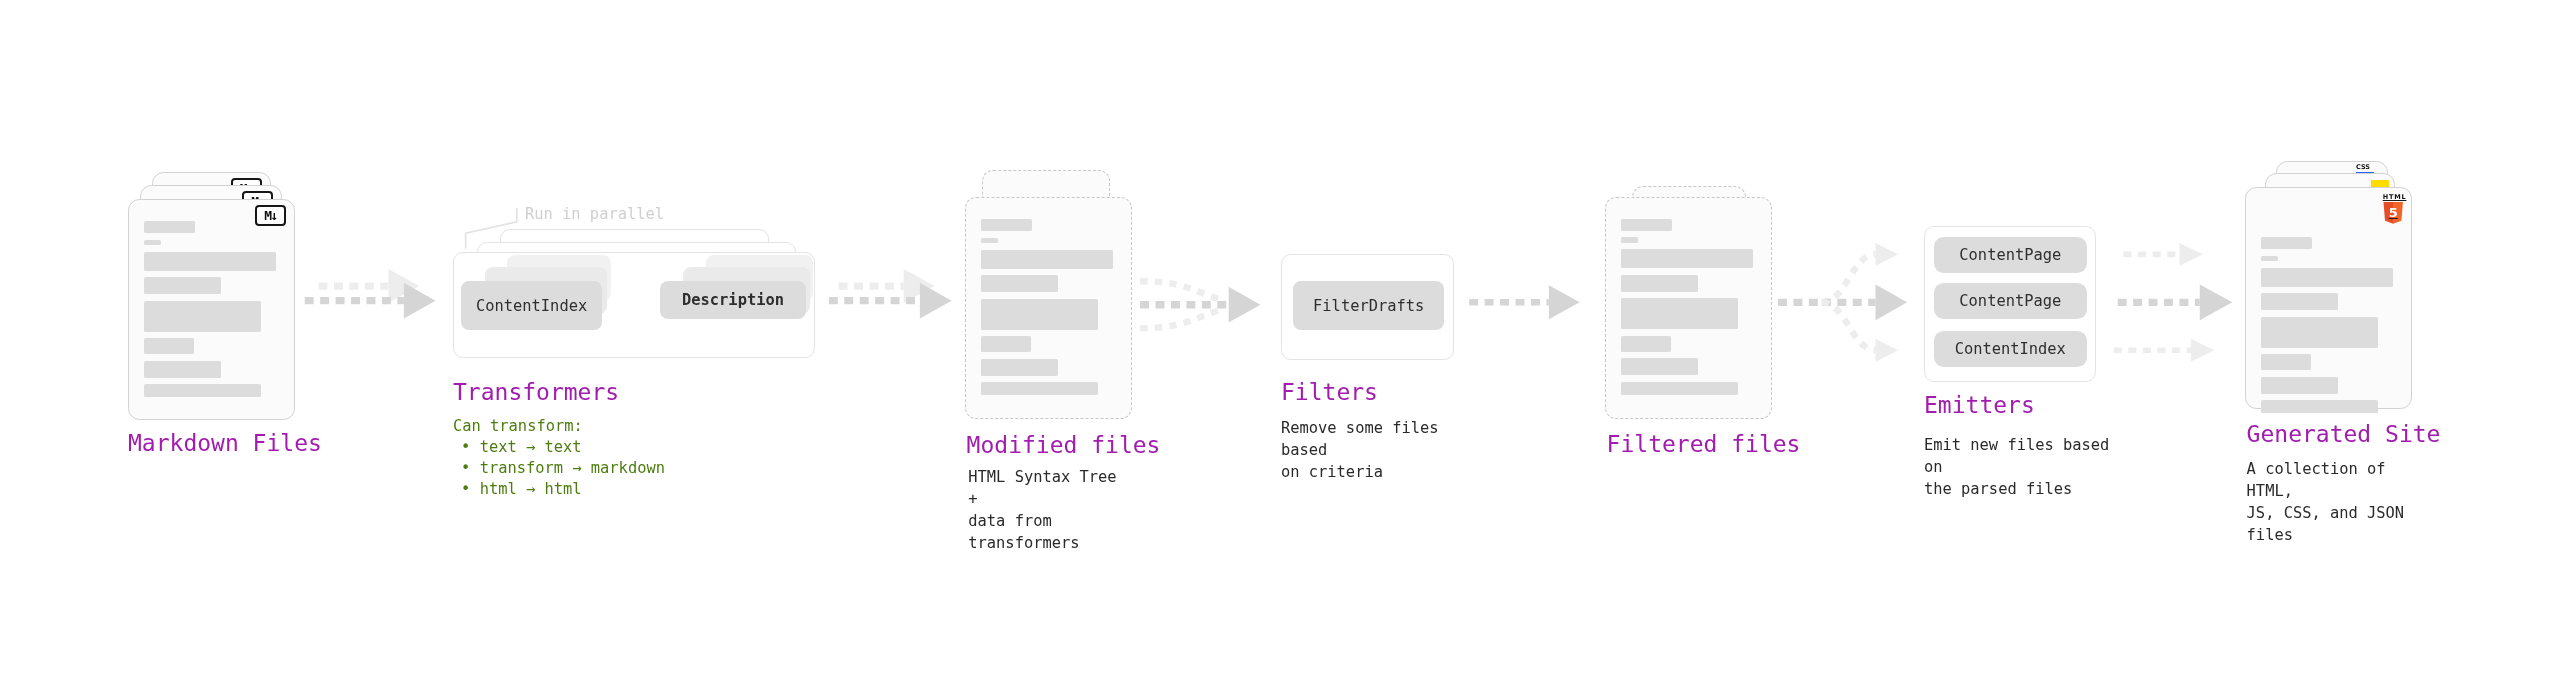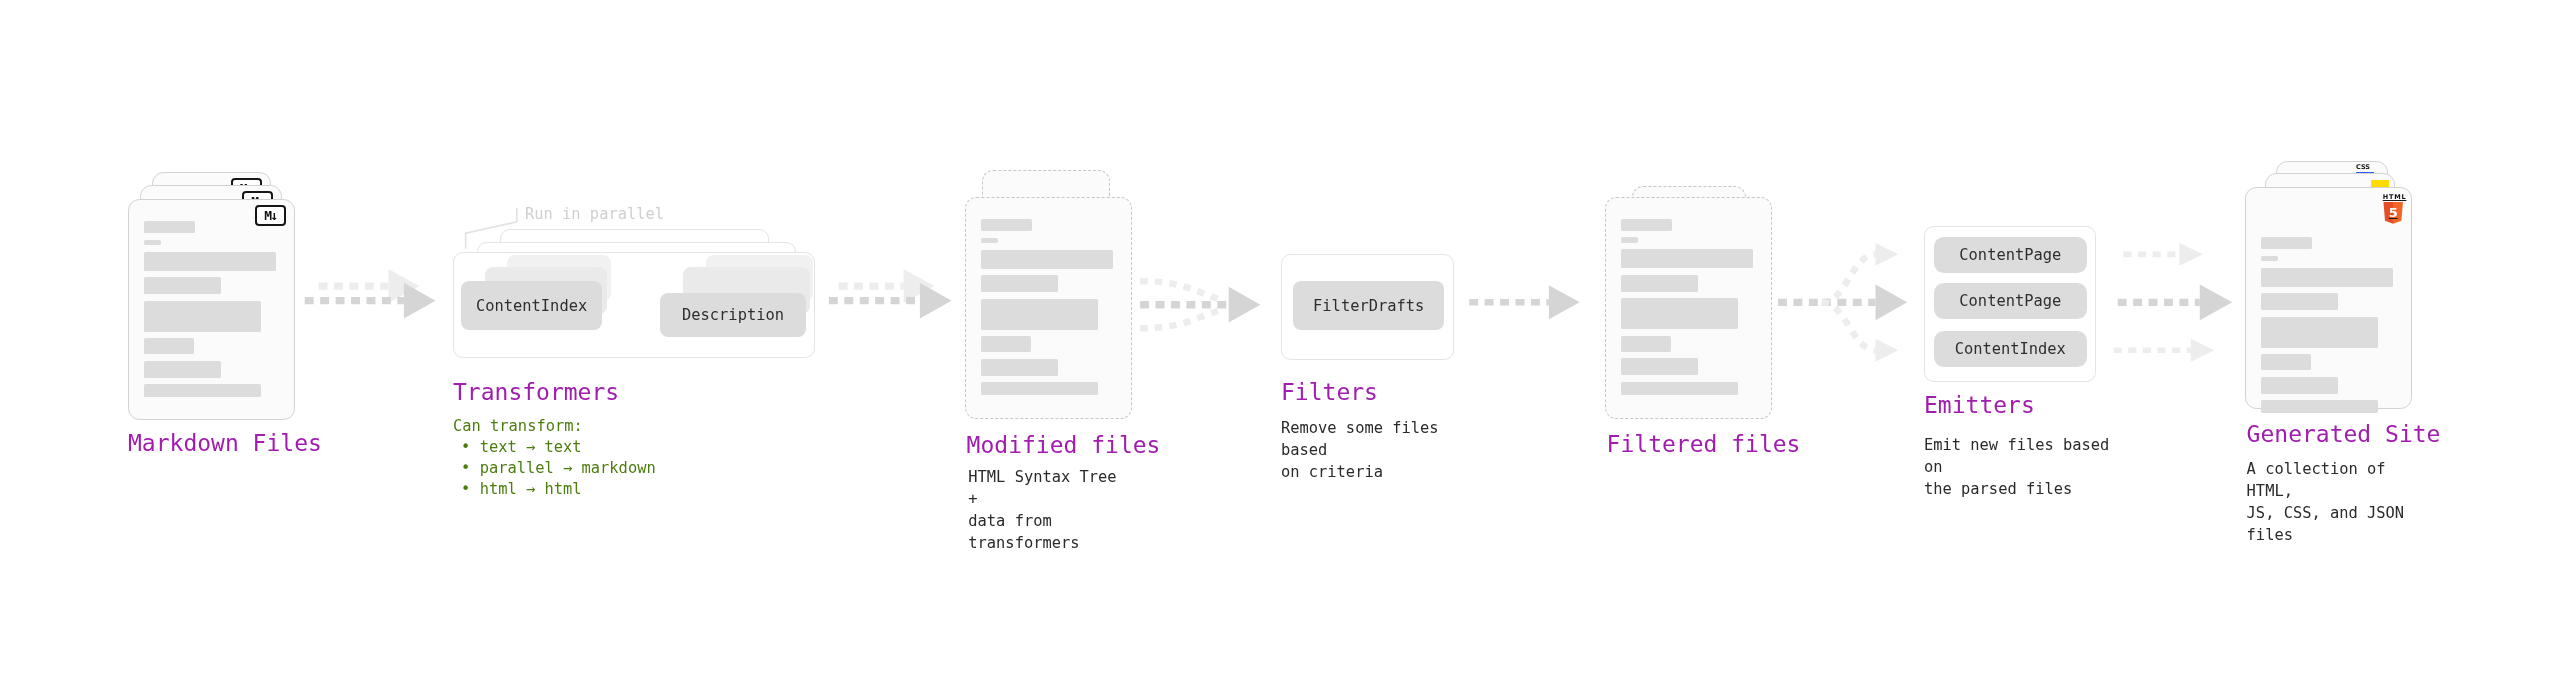--- a/index.html
+++ b/index.html
@@ -151,27 +151,27 @@
   <div class="stage" style="left:453px; top:205px; width:374px;">
     <div class="note" style="left:72px; top:0;">Run in parallel</div>
     <div class="tbox" style="left:47px; top:24.4px; width:269px; height:106px;"></div>
     <div class="tbox" style="left:23.6px; top:37px; width:319px; height:106px;"></div>
     <div class="tbox" style="left:0; top:47px; width:362px; height:106px;"></div>
     <div class="pill ghost2" style="left:54px; top:50px; width:104px; height:46px;"></div>
     <div class="pill ghost1" style="left:32px; top:62px; width:122px; height:47px;"></div>
     <div class="pill" style="left:8.1px; top:76px; width:141px; height:49px;">ContentIndex</div>
     <div class="pill ghost2" style="left:253px; top:50px; width:107px; height:46px;"></div>
     <div class="pill ghost1" style="left:230px; top:62px; width:127px; height:47px;"></div>
-    <div class="pill" style="left:207px; top:88px; width:146px; height:44px;">Description</div>
+    <div class="pill" style="left:207px; top:76px; width:146px; height:38px;font-weight:bold;">Description</div>
     <div class="title" style="left:0; top:174px;">Transformers</div>
     <div class="caption" style="left:0; top:211px;">
       <div>Can transform:</div>
       <div class="bullets">
         <div>• text → text</div>
-        <div>• parallel → markdown</div>
+        <div>• transform → markdown</div>
         <div>• html → html</div>
       </div>
     </div>
   </div>
 
   <div class="stage" style="left:965px; top:170px; width:167px;">
     <div class="doc dashed" style="left:17px; top:0; width:128px; height:219px;"></div>
     <div class="doc dashed" style="left:0; top:27px; width:167px; height:222px;">
       <div class="bars">
           <span class="bar" style="width: 51px; height: 12.2px;"></span>

